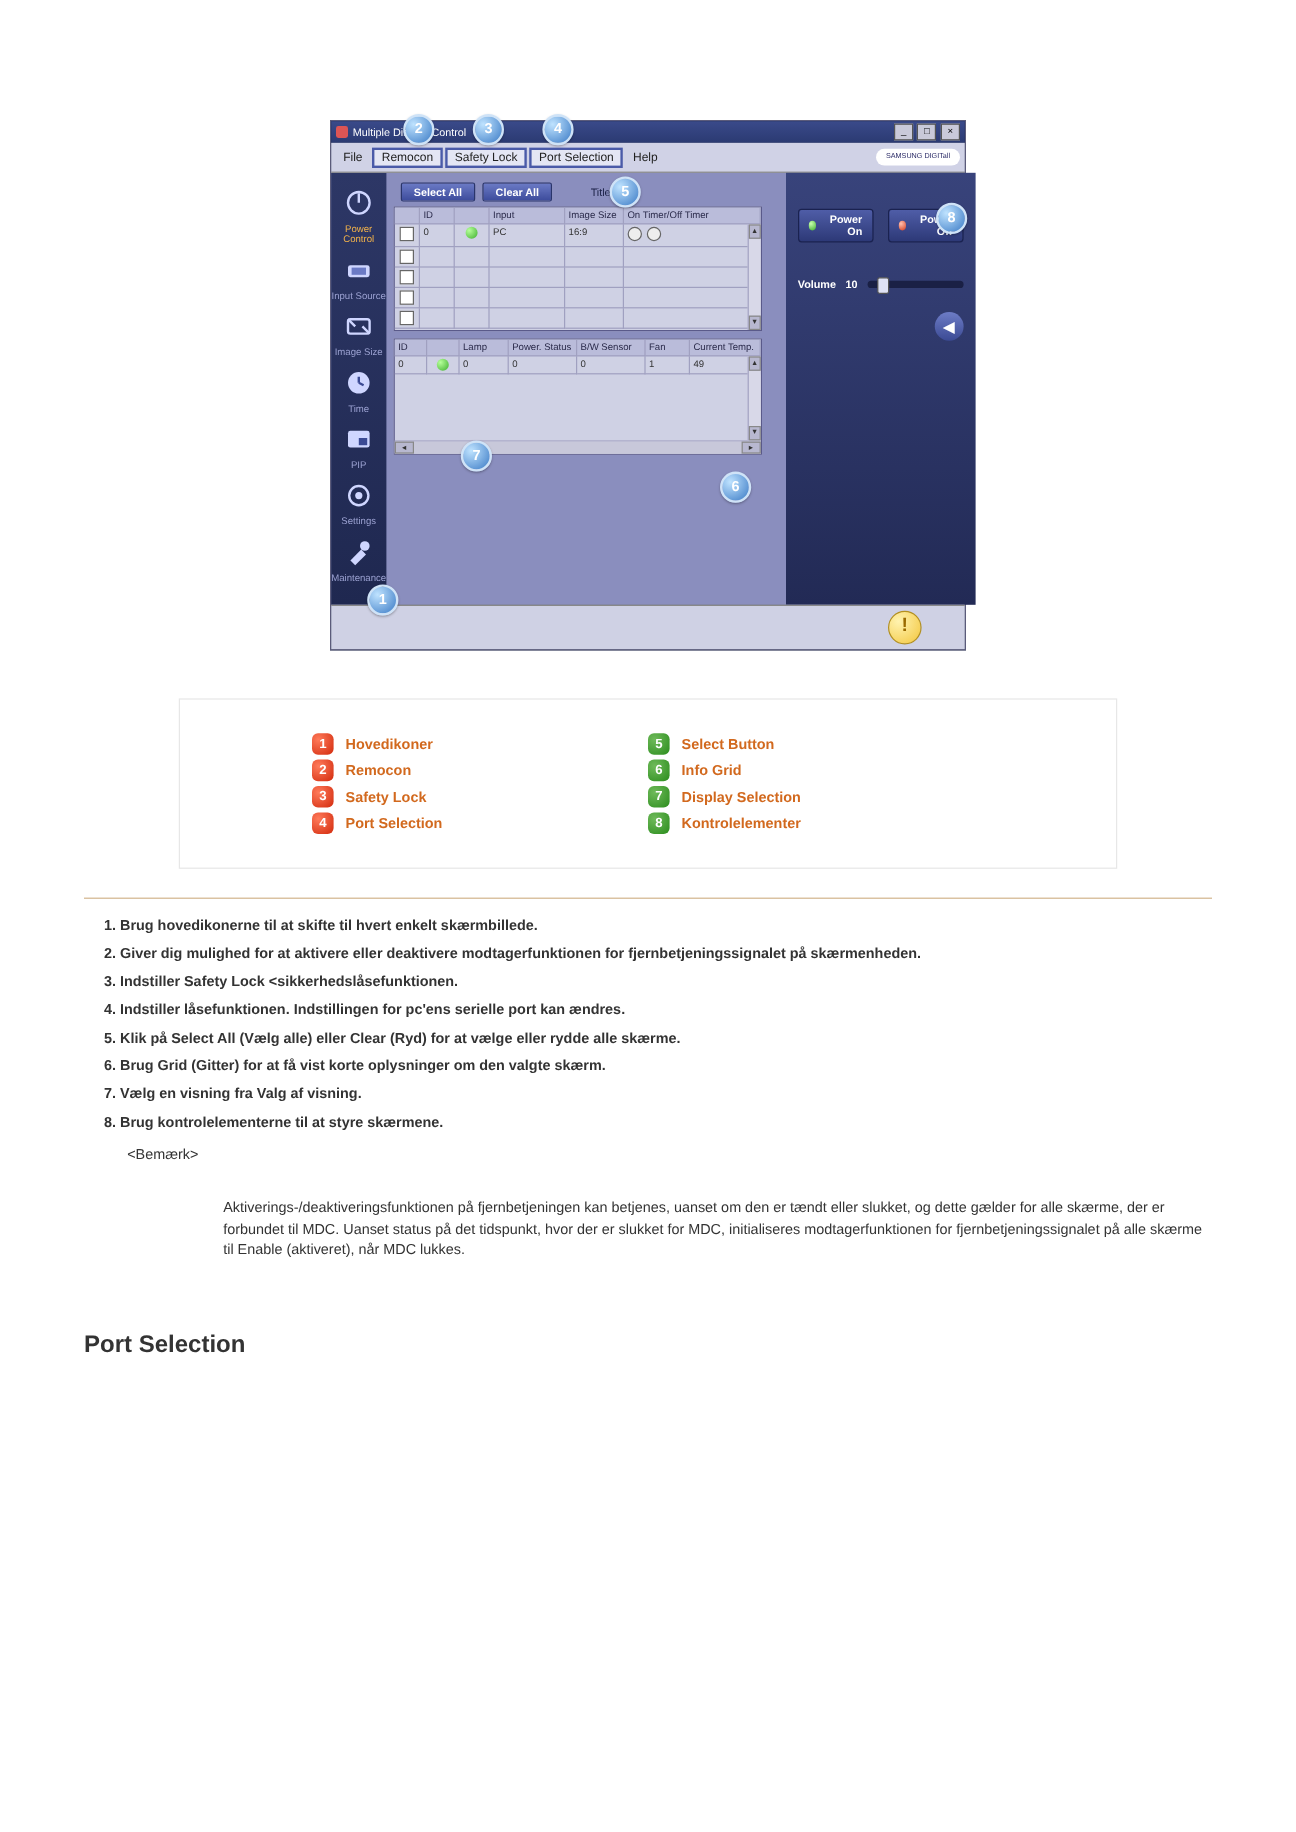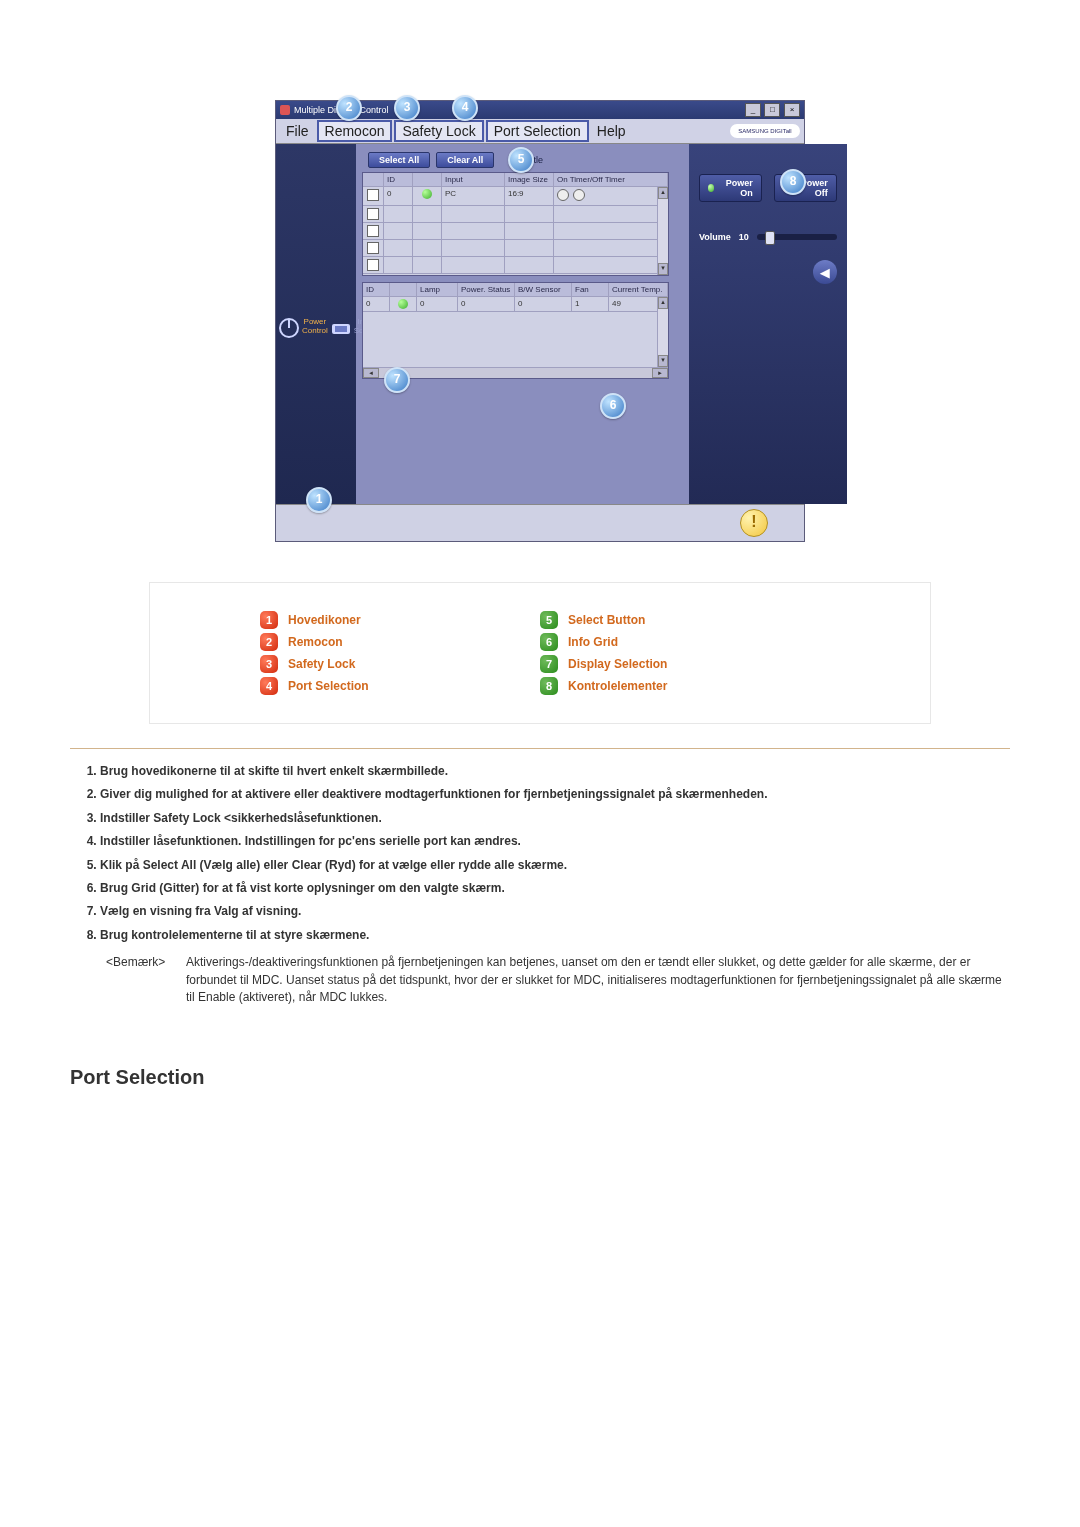--- a/index.html
+++ b/index.html
@@ -58,21 +58,21 @@
     background: #d0d2e6;
     display: flex;
     align-items: center;
     padding: 2px 4px;
     gap: 2px;
     border-bottom: 1px solid #888;
     position: relative;
   }
   .menubar .menu-item {
     padding: 1px 6px;
-    font-size: 14px;
+    font-size: 10px;
     color: #222;
   }
   .menubar .menu-item.boxed {
     border: 2px solid #4a5aa8;
     background: #e4e6f4;
   }
   .samsung-logo {
     margin-left: auto;
     width: 70px; height: 14px;
     border-radius: 7px;
@@ -87,20 +87,21 @@
     display: flex;
     background: #8a8ebe;
     height: 360px;
   }
 
   
   .sidebar {
     width: 80px;
     background: linear-gradient(#2d3766, #1f2850);
     display: flex;
+    flex-direction: column;
     align-items: center;
     padding-top: 10px;
   }
   .side-icon {
     width: 34px; height: 30px;
     margin-bottom: 2px;
     display: flex;
     align-items: center;
     justify-content: center;
   }
@@ -333,21 +334,21 @@
     line-height: 1.45;
     color: #333;
   }
   .note-block {
     margin: 10px 0 0 36px;
     font-size: 12px;
     line-height: 1.45;
     display: flex;
   }
   .note-block .note-label { width: 80px; flex-shrink:0; }
-  .note-block .note-body { flex: 1; }
+  .note-block .note-body { flex: 1; margin-top: 44px; }
 
   h2.section-h {
     font-size: 20px;
     font-weight: bold;
     color: #333;
     margin: 60px 0 0 0;
     font-family: Verdana, Arial, sans-serif;
   }
 </style>
 </head>

